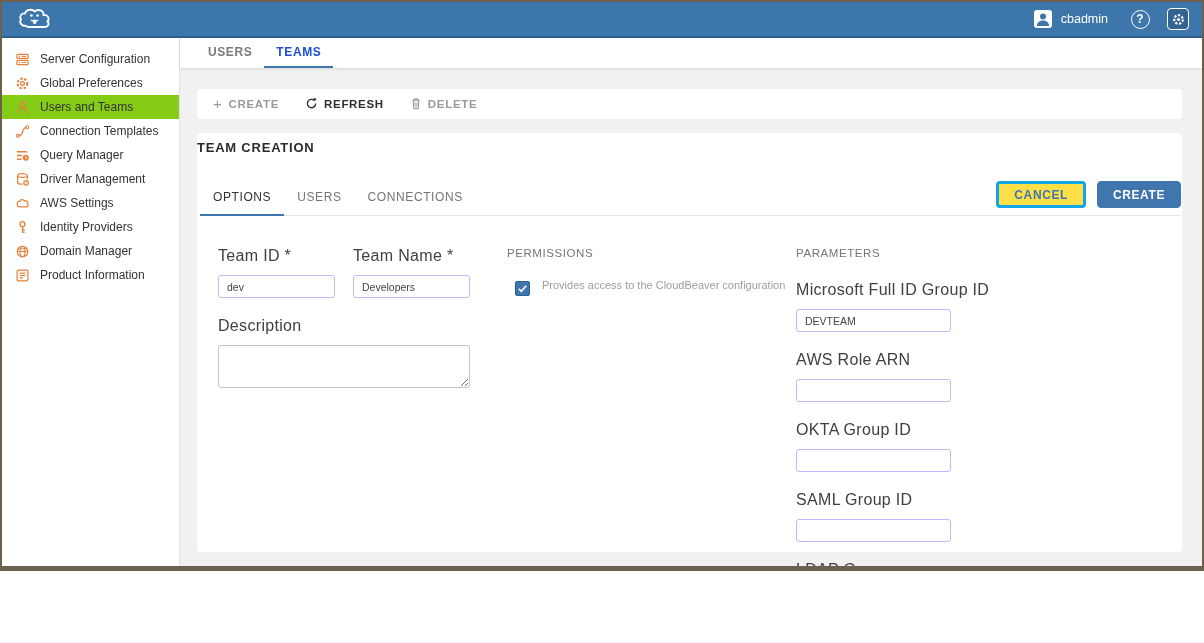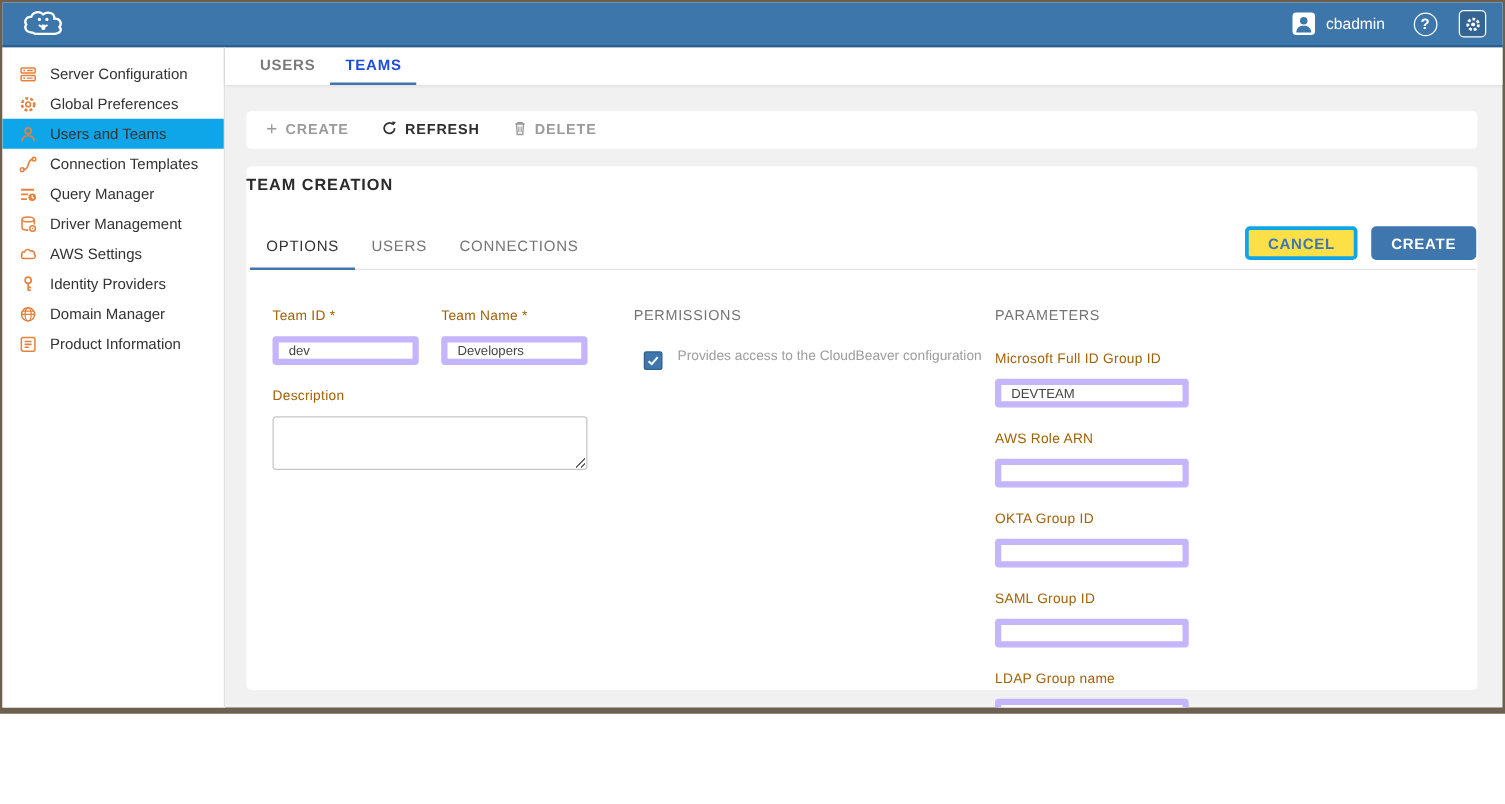--- a/index.html
+++ b/index.html
@@ -12,21 +12,21 @@
   .header-right { display:flex; align-items:center; gap:14px; }
   .user-chip { display:flex; align-items:center; gap:8px; color:#fff; font-size:12.5px; padding:3px 6px; border-radius:3px; cursor:default; }
   .icon-btn { width:24px; height:24px; display:flex; align-items:center; justify-content:center; border-radius:3px; }
   .help-circle { width:19px; height:19px; border:1.6px solid #fff; border-radius:50%; color:#fff; font-size:12px; font-weight:bold; display:flex; align-items:center; justify-content:center; line-height:1; }
   .gear-chip { width:22px; height:22px; border:1.6px solid #fff; border-radius:4px; background:rgba(0,0,0,0.14); display:flex; align-items:center; justify-content:center; }
 
   
   .body-row { flex:1; display:flex; min-height:0; }
   .sidebar { width:178px; flex:0 0 178px; background:#fff; border-right:1px solid #e2e2e2; padding-top:9px; }
   .side-item { height:24px; display:flex; align-items:center; padding-left:12px; gap:10px; font-size:12px; color:#333; cursor:pointer; white-space:nowrap; }
-  .side-item.selected { background:#0ea5e9; }
+  .side-item.selected { background:#84cc16; }
   .side-item .ic { width:16px; height:16px; flex:0 0 16px; display:flex; align-items:center; justify-content:center; }
 
   .main { flex:1; display:flex; flex-direction:column; min-width:0; }
   .nav-tabs { height:30px; flex:0 0 30px; background:#fff; display:flex; align-items:stretch; padding-left:16px; box-shadow:0 1px 3px rgba(0,0,0,0.10); position:relative; z-index:2; }
   .nav-tab { display:flex; align-items:center; padding:0 12px; font-size:12px; letter-spacing:0.05em; color:#7a7a7a; border-bottom:2px solid transparent; cursor:pointer; font-weight:bold; }
   .nav-tab.active { color:#1d4ed8; border-bottom-color:#3e76ad; }
 
   .content { flex:1; padding:21px 20px 14px 17px; overflow:hidden; display:flex; flex-direction:column; }
 
   .toolbar-card { height:30px; flex:0 0 30px; background:#fff; border-radius:4px; display:flex; align-items:center; padding:0 16px; gap:26px; margin-bottom:14px; }
@@ -45,24 +45,24 @@
   .panel-actions { display:flex; gap:11px; margin-bottom:7px; }
   .btn { height:27px; padding:0 15px; font-size:12px; letter-spacing:0.05em; font-weight:bold; border-radius:4px; display:flex; align-items:center; cursor:pointer; font-family:"Liberation Sans",sans-serif; }
   .btn-secondary { background:#fde047; color:#3e76ad; border:3px solid #0ea5e9; }
   .btn-primary { background:#3e76ad; color:#fff; border:1px solid #3e76ad; }
 
   .form-row { display:flex; margin-top:31px; margin-left:21px; }
   .col1 { width:252px; flex:0 0 252px; }
   .col2 { width:289px; flex:0 0 289px; margin-left:37px; }
   .col3 { flex:0 0 auto; }
 
-  .fld-label { font-size:11px; color:#a16207; letter-spacing:0.02em; margin-bottom:10px; }
+  .fld-label { font-size:16px; color:#404040; letter-spacing:0.02em; margin-bottom:10px; }
   .inline-fields { display:flex; gap:18px; }
   .inline-fields .fld { width:117px; }
-  .txt-input { width:100%; height:23px; border:5px solid #c4b5fd; border-radius:3px; font-size:10.5px; color:#444; padding:0 8px; font-family:"Liberation Sans",sans-serif; background:#fff; outline:none; }
+  .txt-input { width:100%; height:23px; border:1px solid #c4b5fd; border-radius:3px; font-size:10.5px; color:#444; padding:0 8px; font-family:"Liberation Sans",sans-serif; background:#fff; outline:none; }
   .desc-area { width:252px; height:43px; border:1px solid #c6c6c6; border-radius:3px; font-size:11px; color:#444; padding:4px 8px; font-family:"Liberation Sans",sans-serif; resize:both; outline:none; }
   .desc-group { margin-top:19px; }
 
   .sect-head { font-size:11.5px; color:#757575; letter-spacing:0.05em; margin-bottom:0; }
   .perm-row { display:flex; margin-top:17px; margin-left:8px; gap:12px; }
   .checkbox { width:15px; height:15px; flex:0 0 15px; background:#3e76ad; border:1px solid #2d5f8e; border-radius:2px; margin-top:5px; display:flex; align-items:center; justify-content:center; cursor:pointer; }
   .perm-label { font-size:12.5px; color:#333; }
   .perm-hint { font-size:11px; color:#9d9d9d; margin-top:3px; }
 
   .param-head { margin-bottom:22px; }

